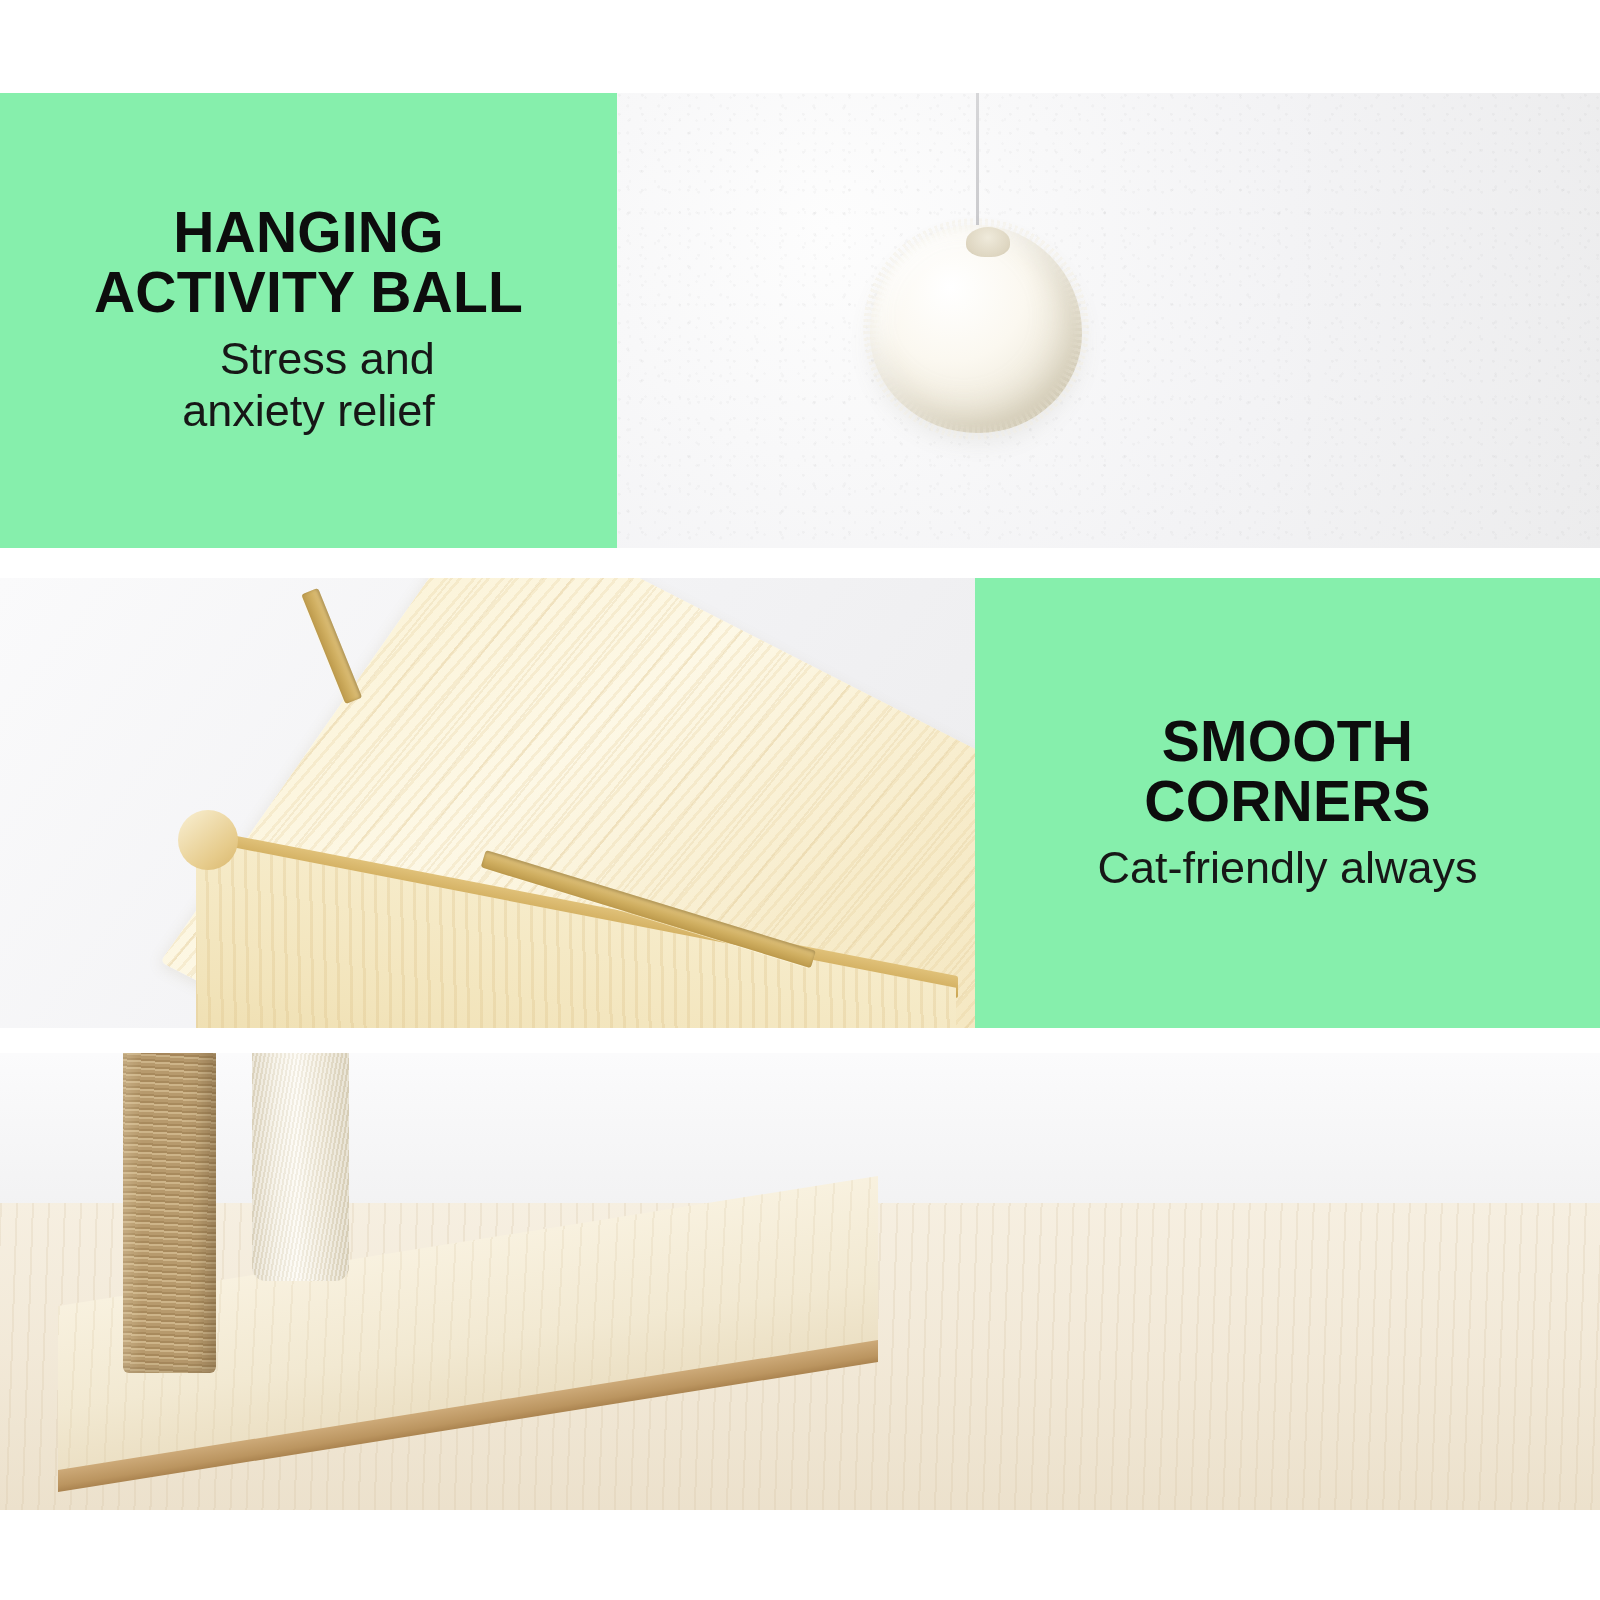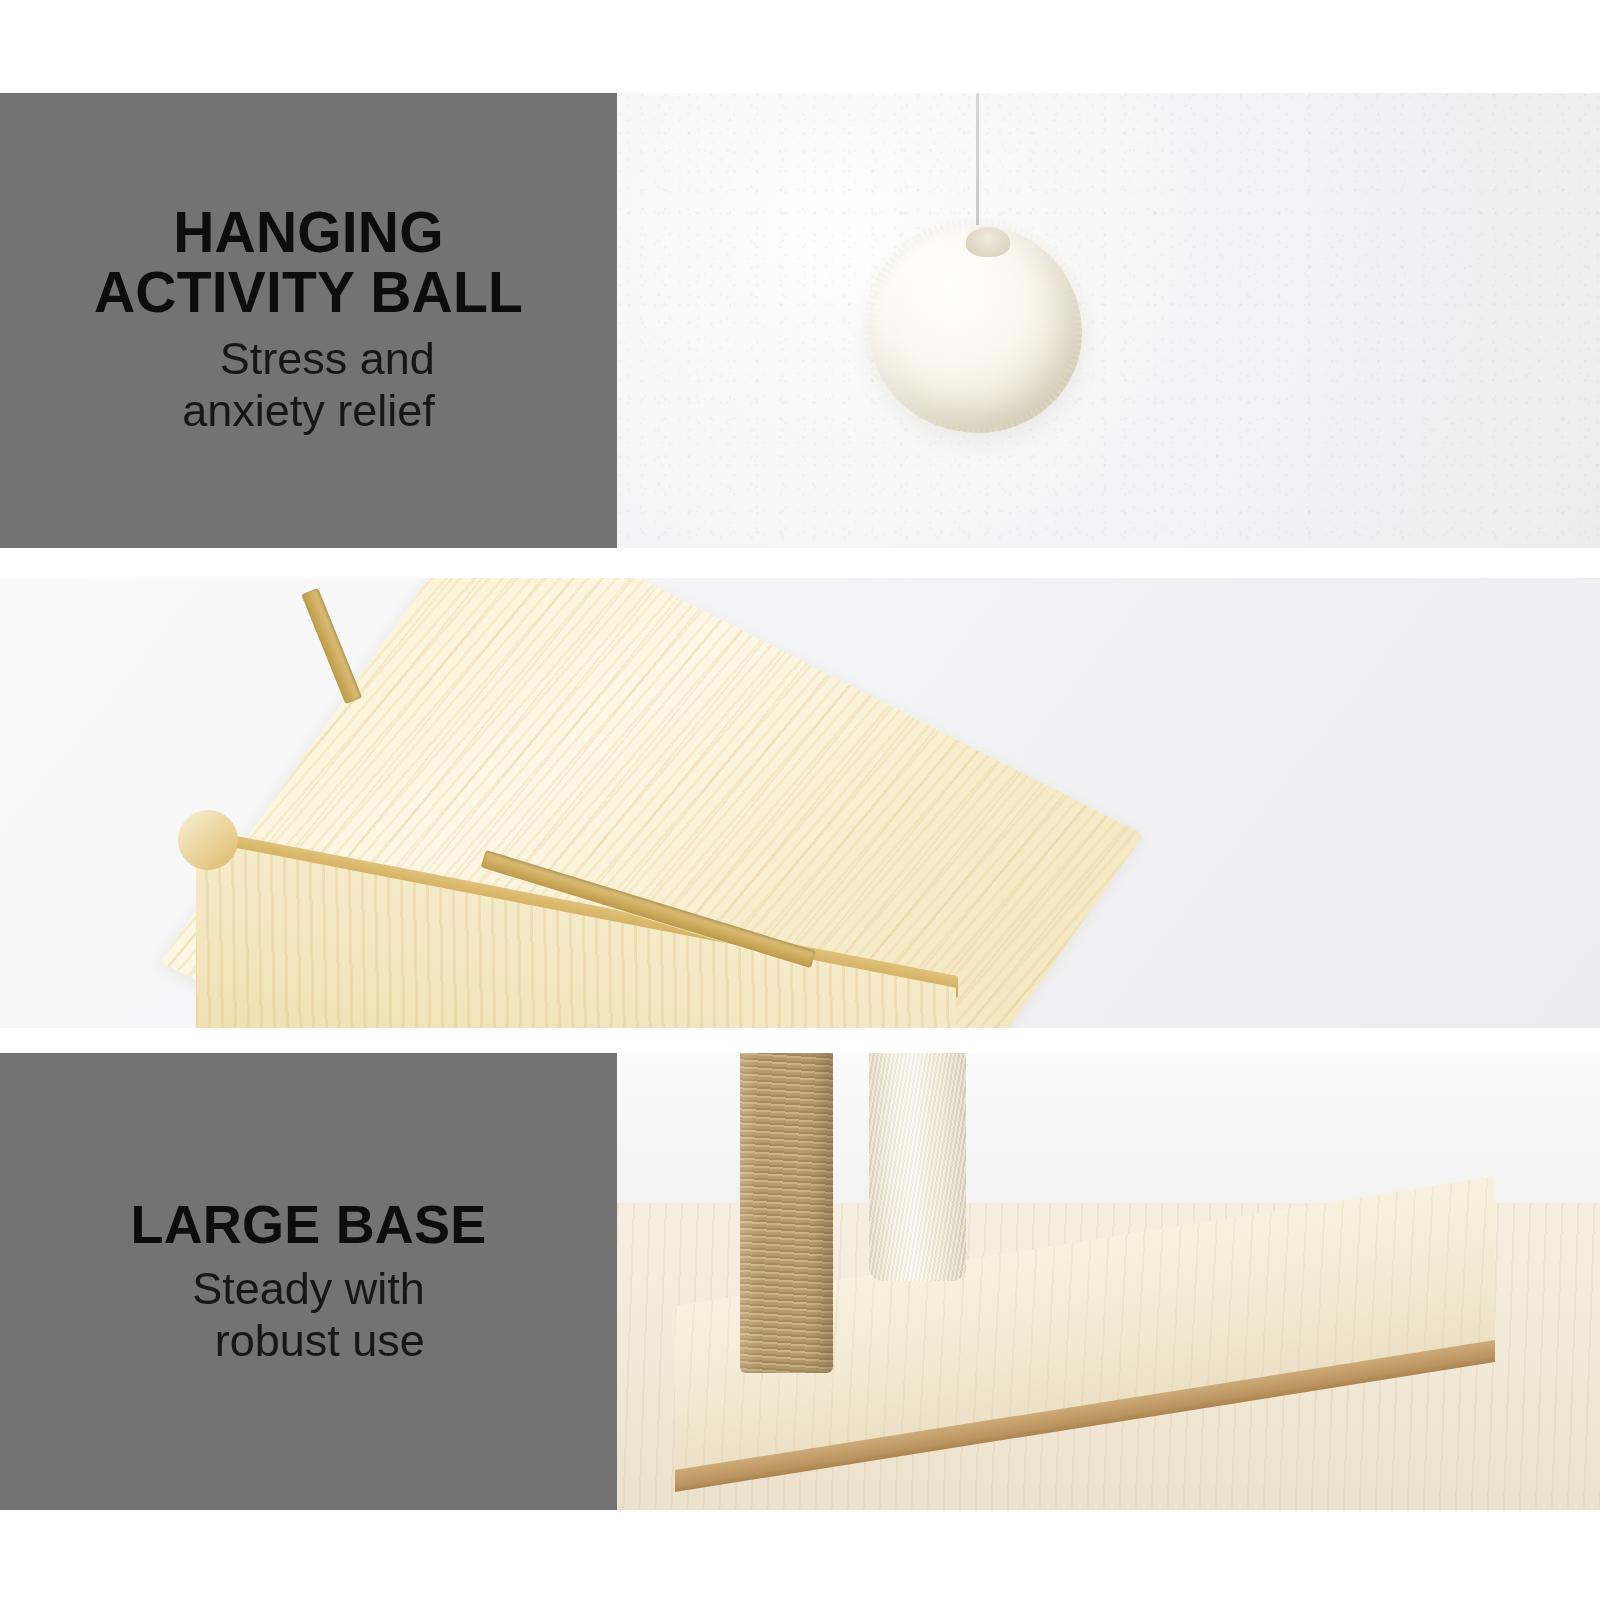--- a/index.html
+++ b/index.html
@@ -24,21 +24,21 @@
   .panel {
     position: absolute;
     left: 0;
     width: 1600px;
     display: flex;
     overflow: hidden;
     background: #ffffff;
   }
 
   .caption {
-    background: #737373;
+    background: #86efac;
     display: flex;
     flex-direction: column;
     justify-content: center;
     align-items: center;
     flex: 0 0 auto;
     padding: 0 18px;
   }
 
   .caption .title {
     font-weight: 700;
@@ -306,29 +306,29 @@
     <div class="photo">
       <div class="studio-bg dim"></div>
       <div class="box-top dim"></div>
       <div class="box-edge dim"></div>
       <div class="box-front dim"></div>
       <div class="box-corner-round dim"></div>
       <div class="slot dim" id="slot-upper"></div>
       <div class="slot dim" id="slot-lower"></div>
     </div>
 
+    <div class="caption">
+      <div class="title">SMOOTH
+CORNERS</div>
+      <div class="subtitle">Cat-friendly always</div>
+    </div>
   </section>
 
   <section class="panel" id="panel-large-base">
 
-    <div class="caption">
-      <div class="title">LARGE BASE</div>
-      <div class="subtitle">Steady with
-robust use</div>
-    </div>
 
     <div class="photo">
       <div class="room-wall dim"></div>
       <div class="room-floor dim"></div>
 
       <div class="base-board dim"></div>
       <div class="base-edge dim"></div>
 
       <div class="sisal-post dim"></div>
       <div class="plush-post-2 dim"></div>

